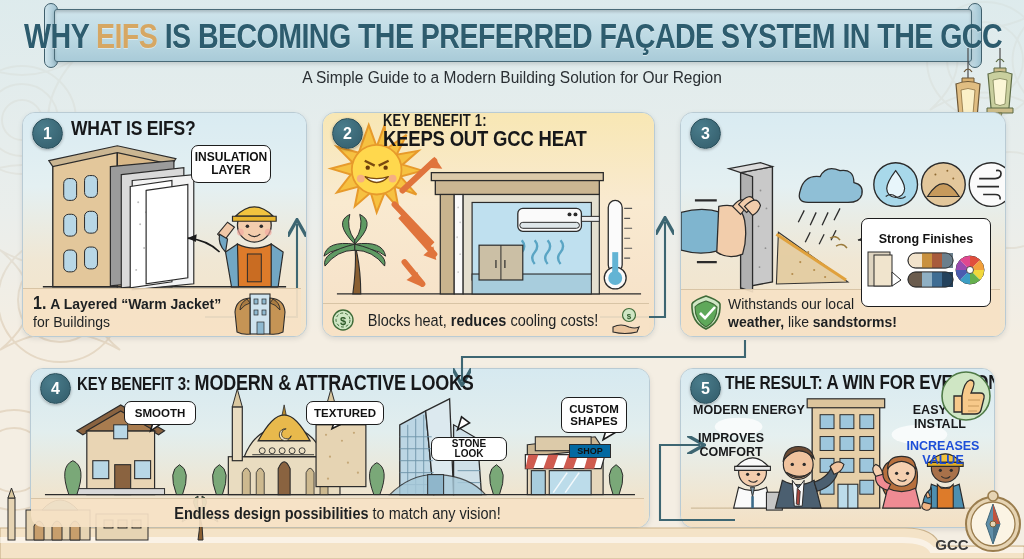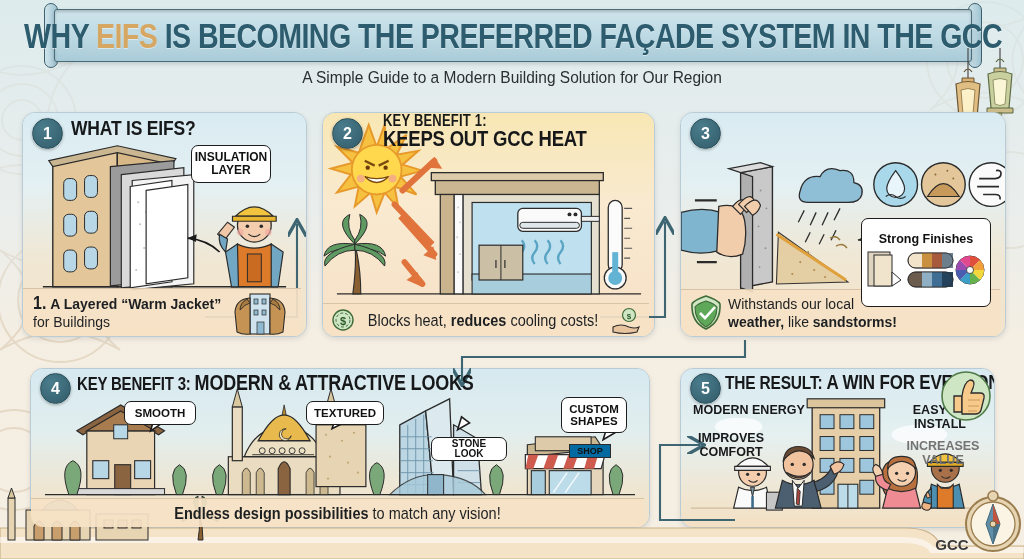--- a/index.html
+++ b/index.html
@@ -707,21 +707,21 @@
 
     <svg style="position:absolute;right:2px;top:1px;z-index:10" width="52" height="52">
       <circle cx="26" cy="26" r="24" fill="#cfe6c4" stroke="#4e7a46" stroke-width="1.6"></circle>
       <path d="M14 26 h8 v16 h-8 z" fill="#f7c98a" stroke="#2b2b2b" stroke-width="1.3"></path>
       <path d="M22 26 q2 -14 8 -16 q6 0 3 8 l-2 5 h9 q5 0 4 5 l-3 12 q-1 4 -6 4 h-13 z" fill="#f7c98a" stroke="#2b2b2b" stroke-width="1.3"></path>
       <path d="M28 30 h12 M28 36 h11 M28 41 h9" stroke="#c89a5c" stroke-width="1" fill="none"></path>
     </svg>
     <div style="position:absolute;left:12px;top:34px;z-index:9;font-size:12.5px;font-weight:bold;color:#17181a;line-height:1.15;text-align:center;">MODERN ENERGY</div>
     <div style="position:absolute;left:8px;top:62px;z-index:9;font-size:12.5px;font-weight:bold;color:#17181a;line-height:1.12;text-align:center;width:84px;">IMPROVES COMFORT</div>
     <div style="position:absolute;right:16px;top:34px;z-index:9;font-size:12.5px;font-weight:bold;color:#17181a;line-height:1.12;text-align:center;width:76px;">EASY TO INSTALL</div>
-    <div style="position:absolute;right:8px;top:70px;z-index:9;font-size:12.5px;font-weight:bold;color:#737373;line-height:1.12;text-align:center;width:86px;">INCREASES VALUE</div>
+    <div style="position:absolute;right:8px;top:70px;z-index:9;font-size:12.5px;font-weight:bold;color:#1d4ed8;line-height:1.12;text-align:center;width:86px;">INCREASES VALUE</div>
     <div class="badge" style="left:9px;top:4px;">5</div>
   </div>
 
   <svg style="position:absolute;left:0;top:488px;z-index:4" width="1024" height="71">
     <path d="M0 40 L905 40 Q935 40 940 58 L1024 58 L1024 71 L0 71 Z" fill="#f4e3c7" stroke="#c9b18a" stroke-width="1.2"></path>
     <path d="M0 52 L902 52 Q926 52 932 62 L1024 62" fill="none" stroke="#fff" stroke-width="6" opacity=".55"></path>
 
     <g stroke="#2b2b2b" stroke-width="1" fill="#e6d4b3">
       <rect x="26" y="22" width="64" height="30"></rect>
       <path d="M42 22 q18 -20 36 0 z" fill="#8fc0cf"></path>

